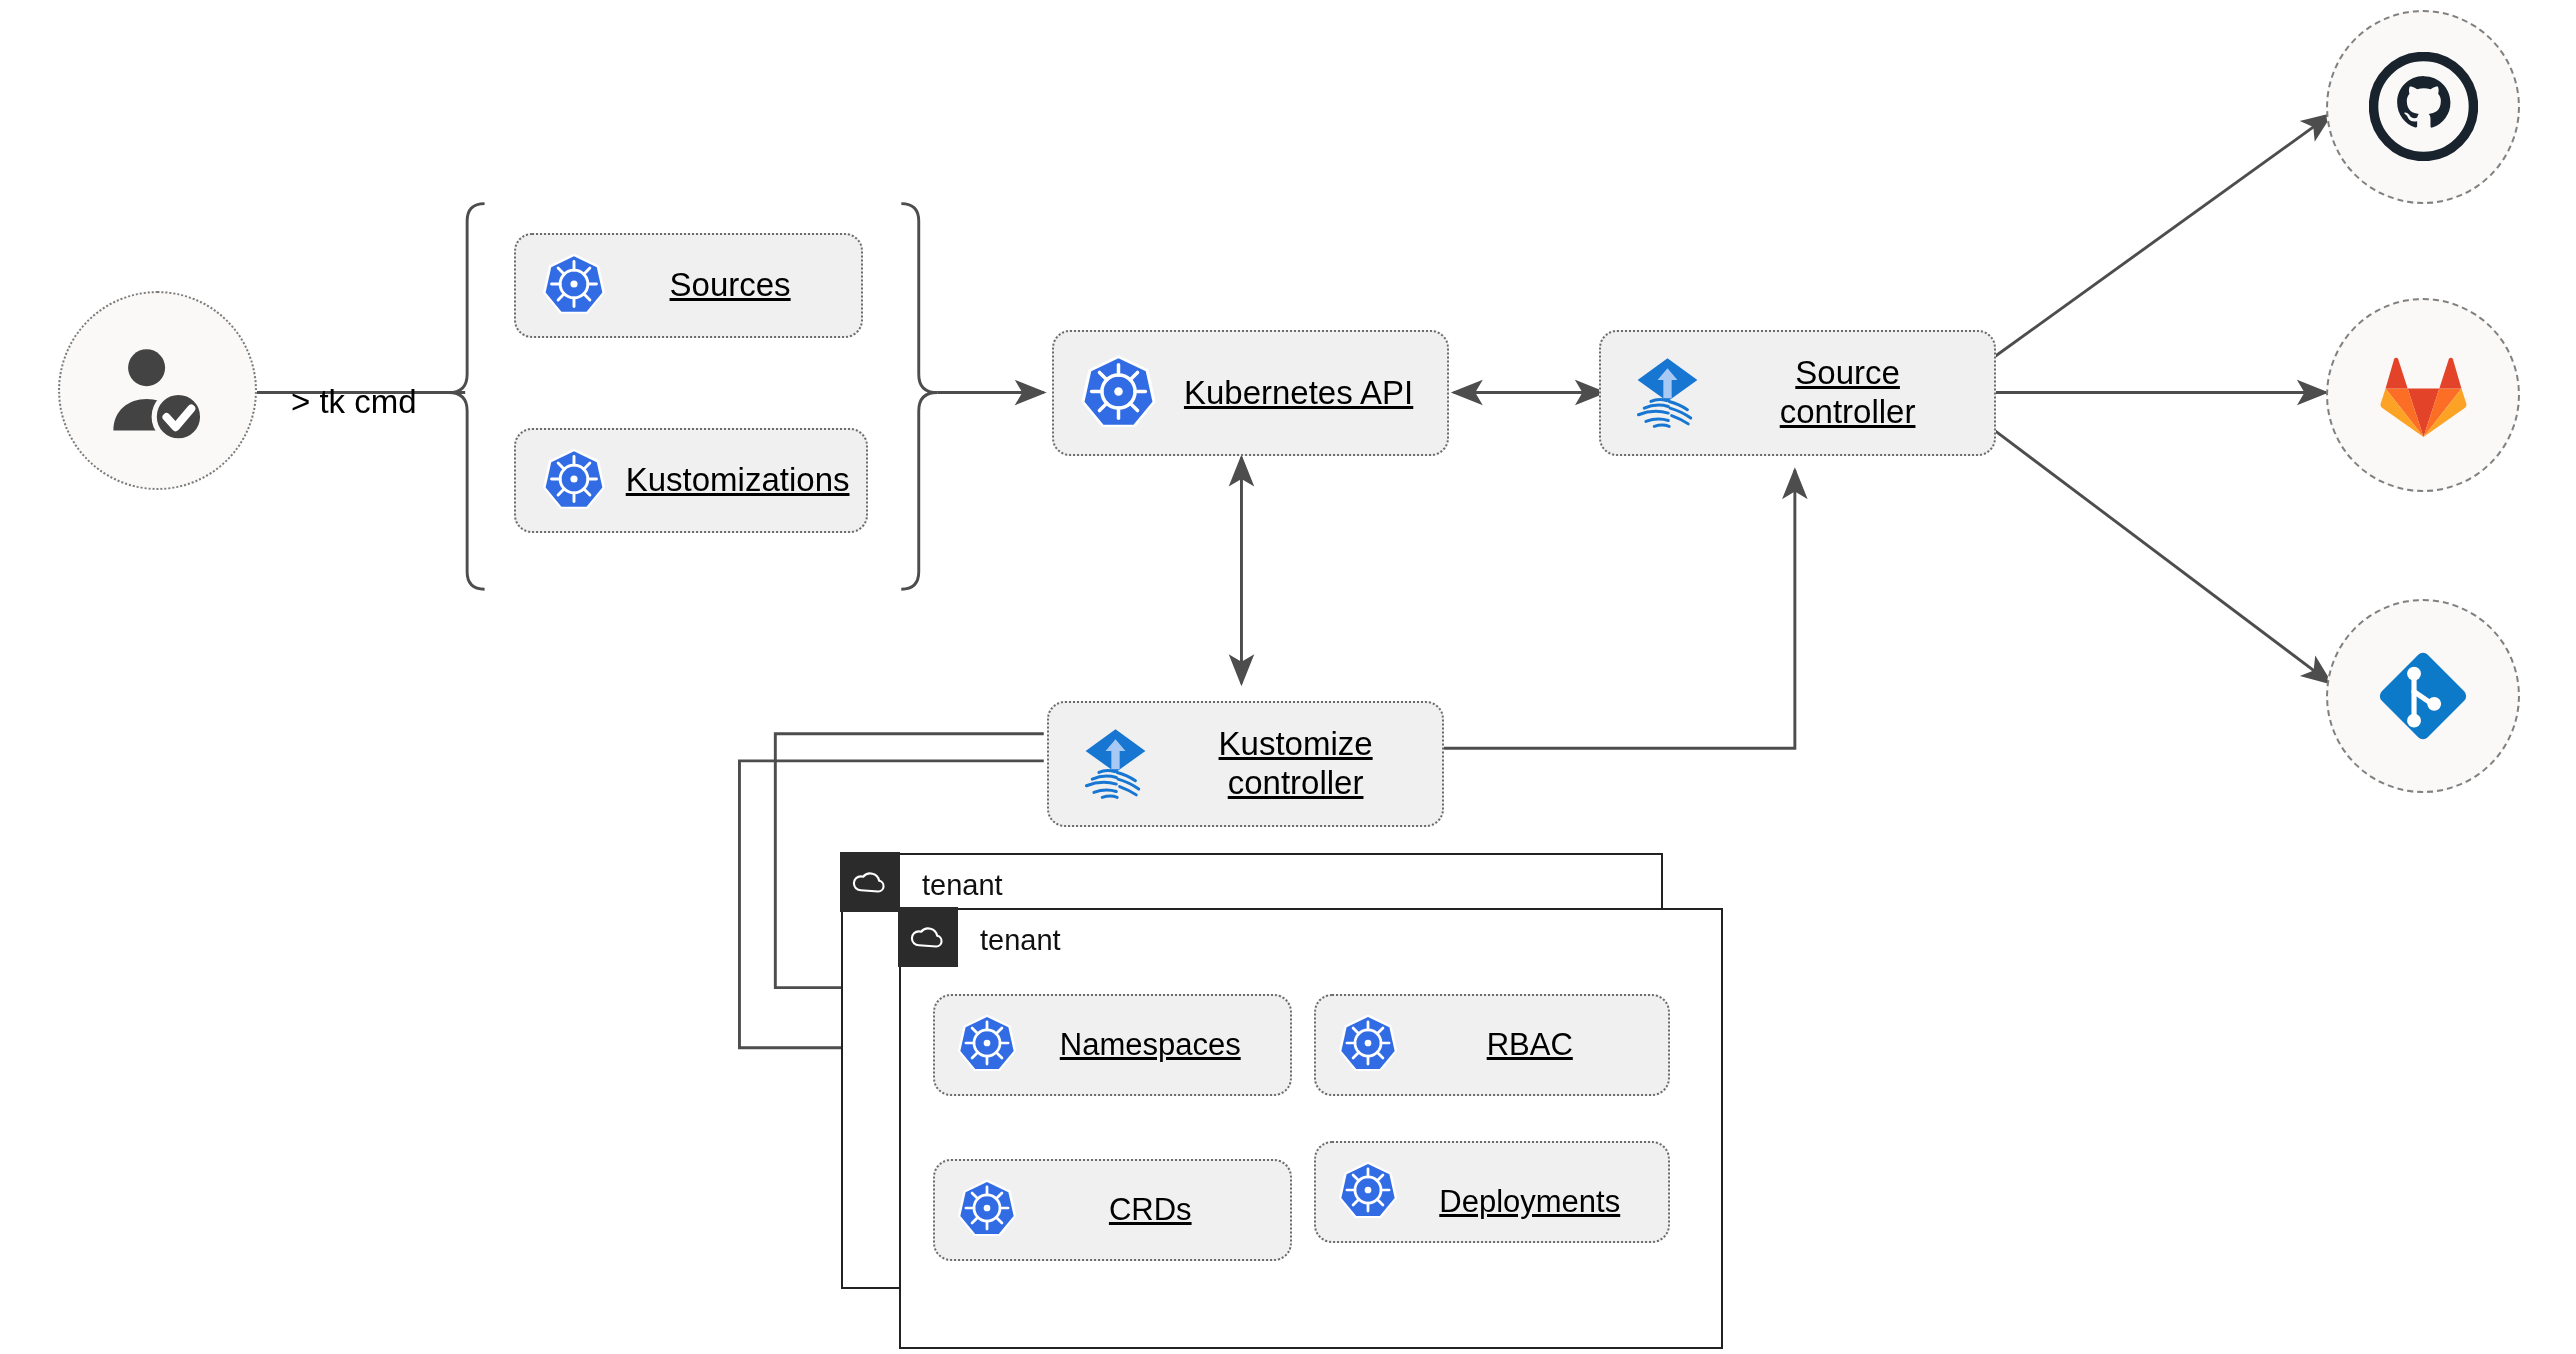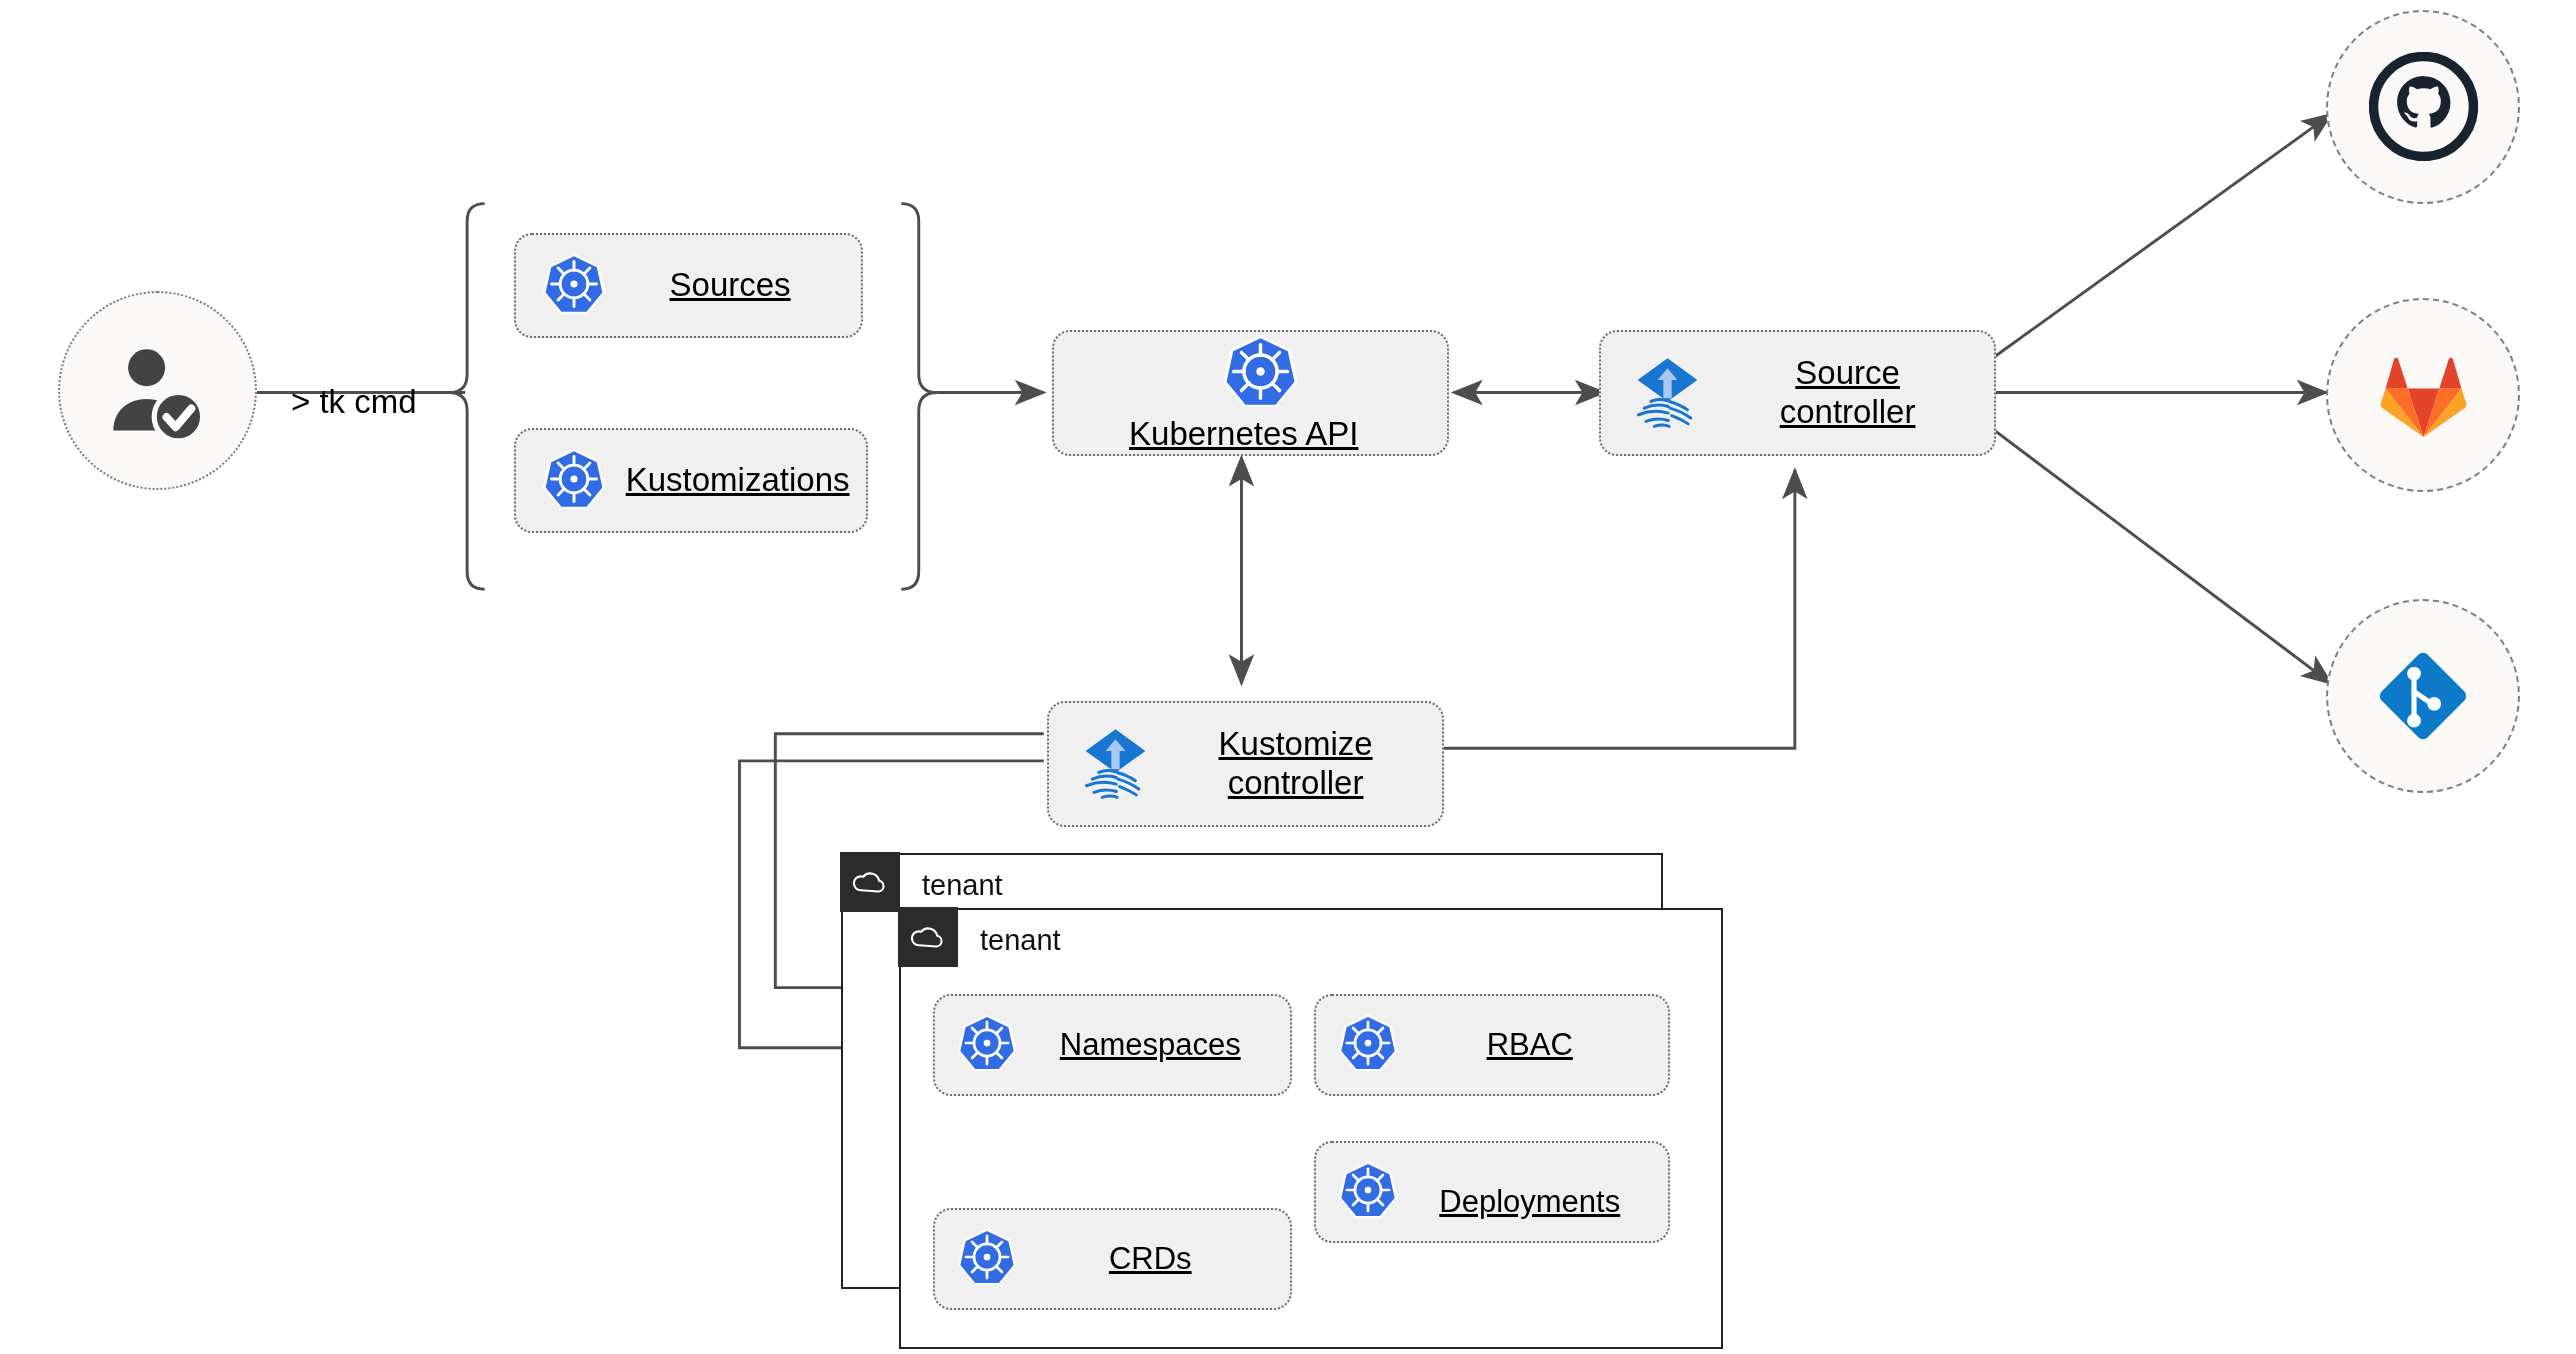--- a/index.html
+++ b/index.html
@@ -168,21 +168,21 @@
             <path d="M64.8 64.8 L74.1 74.1"></path>
           <path d="M35.2 64.8 L25.9 74.1"></path>
             <path d="M64.8 35.2 L74.1 25.9"></path>
         </g>
         <circle cx="50" cy="50" r="5.4" fill="#ffffff"></circle>
       </svg>
     </span>
     <span class="lbl">Kustomizations</span>
   </div>
 
-  <div class="dotbox" style="left:1052px;top:330px;width:397px;height:126px;flex-direction:column;">
+  <div class="dotbox" style="left:1052px;top:330px;width:397px;height:126px;">
     <span class="ico">
       <svg width="79" height="79" viewBox="0 0 100 100">
         <path d="M50 4 L88 22 L97 63 L71 95 L29 95 L3 63 L12 22 Z" fill="#ffffff"></path>
         <path d="M50 8 L84.5 24.5 L93 63 L69 92 L31 92 L7 63 L15.5 24.5 Z" fill="#326CE5"></path>
         <g fill="none" stroke="#ffffff" stroke-width="4.4" stroke-linecap="round">
           <circle cx="50" cy="50" r="21"></circle>
           <path d="M50 29 L50 16"></path>
             <path d="M50 71 L50 84"></path>
           <path d="M29 50 L16 50"></path>
             <path d="M71 50 L84 50"></path>
@@ -326,21 +326,21 @@
             <path d="M64.8 64.8 L74.1 74.1"></path>
           <path d="M35.2 64.8 L25.9 74.1"></path>
             <path d="M64.8 35.2 L74.1 25.9"></path>
         </g>
         <circle cx="50" cy="50" r="5.4" fill="#ffffff"></circle>
       </svg>
     </span>
     <span class="lbl" style="font-size:31px;">RBAC</span>
   </div>
 
-  <div class="dotbox" style="left:933px;top:1208px;width:359px;height:102px;">
+  <div class="dotbox" style="left:933px;top:1159px;width:359px;height:102px;">
     <span class="ico" style="margin-left:21.3px;">
       <svg width="62" height="62" viewBox="0 0 100 100">
         <path d="M50 4 L88 22 L97 63 L71 95 L29 95 L3 63 L12 22 Z" fill="#ffffff"></path>
         <path d="M50 8 L84.5 24.5 L93 63 L69 92 L31 92 L7 63 L15.5 24.5 Z" fill="#326CE5"></path>
         <g fill="none" stroke="#ffffff" stroke-width="4.4" stroke-linecap="round">
           <circle cx="50" cy="50" r="21"></circle>
           <path d="M50 29 L50 16"></path>
             <path d="M50 71 L50 84"></path>
           <path d="M29 50 L16 50"></path>
             <path d="M71 50 L84 50"></path>

